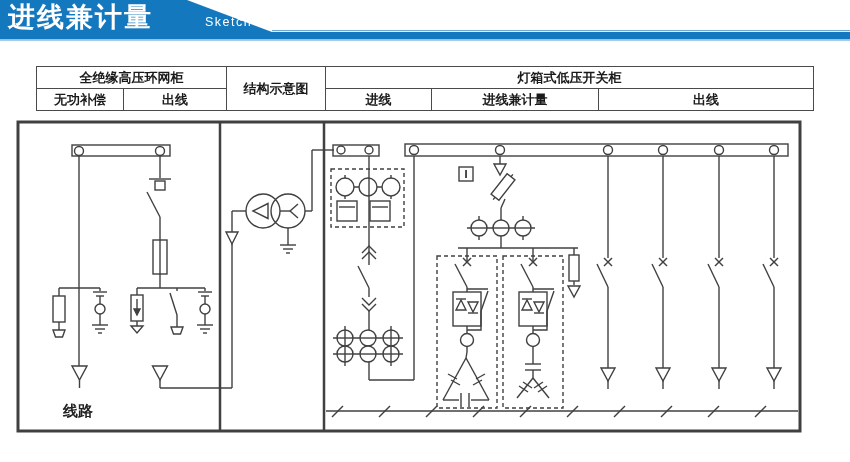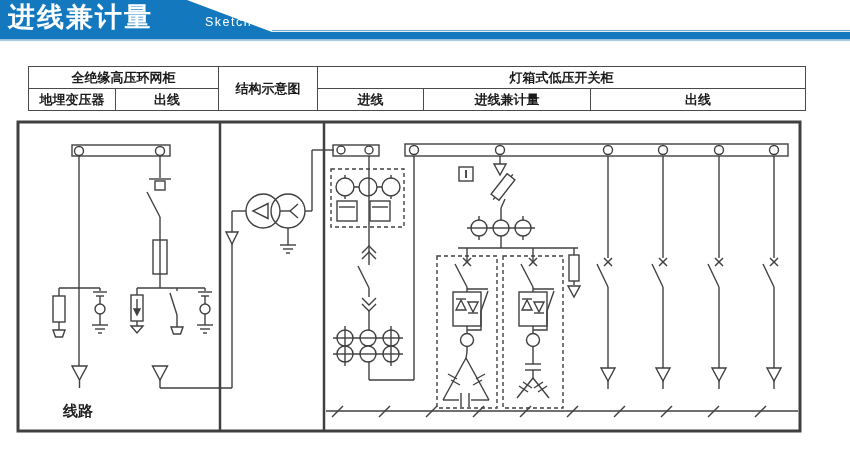--- a/index.html
+++ b/index.html
@@ -13,21 +13,21 @@
   .banner-title{
     position:absolute;left:8px;top:1px;color:#ffffff;
     font-size:27px;font-weight:bold;letter-spacing:2px;line-height:32px;
   }
   .banner-sub{
     position:absolute;left:171px;top:15px;color:#ffffff;
     font-size:12.5px;font-weight:normal;letter-spacing:1.5px;margin-left:34px;
   }
   
   .legend{
-    position:absolute;left:28px;top:66px;width:777px;
+    position:absolute;left:36px;top:66px;width:777px;
     border-collapse:collapse;table-layout:fixed;
   }
   .legend td{
     border:1.6px solid #4a4a4a;height:21px;padding:0;
     text-align:center;vertical-align:middle;
     font-size:13px;font-weight:bold;color:#1a1a1a;white-space:nowrap;
   }
   
   .schematic{position:absolute;left:0;top:0;}
   .sch{stroke:#404040;stroke-width:1.4;fill:none;}
@@ -54,21 +54,21 @@
       <col style="width:167px">
       <col style="width:215px">
   </colgroup>
   <tbody>
       <tr>
     <td colspan="2">全绝缘高压环网柜</td>
     <td rowspan="2">结构示意图</td>
     <td colspan="3">灯箱式低压开关柜</td>
   </tr>
   <tr>
-    <td>地埋变压器</td>
+    <td>无功补偿</td>
     <td>出线</td>
     <td>进线</td>
     <td>进线兼计量</td>
     <td>出线</td>
   </tr>
 </tbody>
   </table>
 
 <svg class="schematic" width="850" height="462" viewBox="0 0 850 462">
 

